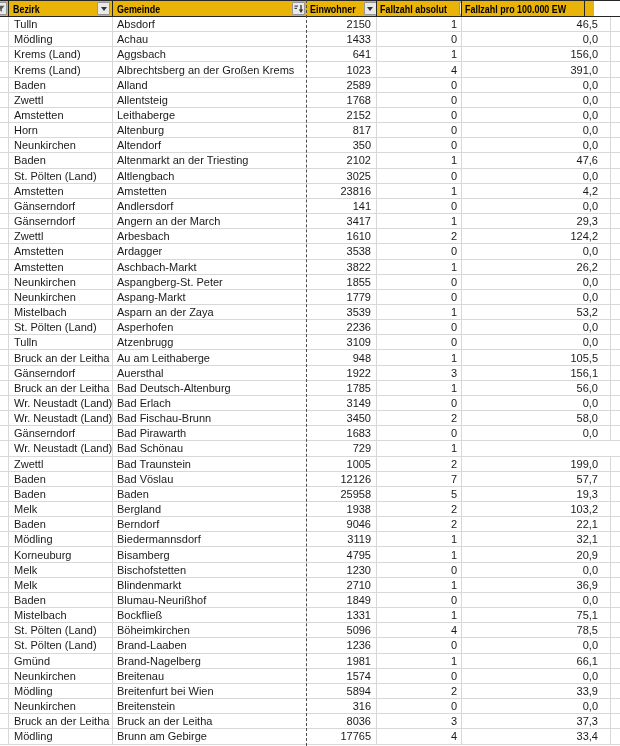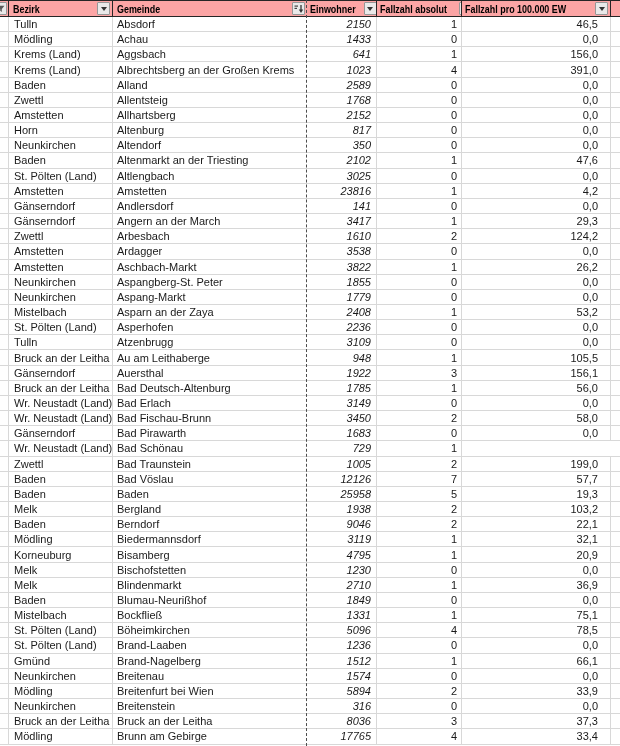--- a/index.html
+++ b/index.html
@@ -12,32 +12,32 @@
 
   
   .header-row{
     display:flex;height:17px;box-sizing:border-box;
     border-top:1px solid #262626;border-bottom:1.5px solid #262626;
     background:#ffffff;font-weight:bold;
   }
   .hcell{
     box-sizing:border-box;display:flex;align-items:center;
     justify-content:space-between;overflow:hidden;white-space:nowrap;
-    border-right:1px solid #262626;background:#fca5a5;
+    border-right:1px solid #262626;background:#eab308;
   }
   .hlabel{
     font-size:10.5px;font-weight:bold;color:#000;
     transform:scaleX(.85);transform-origin:0 50%;white-space:nowrap;
   }
   .h-sliver{width:9px;padding:0;}
   .h-bezirk{width:104px;padding-left:4px;}
   .h-gemeinde{width:194px;padding-left:4px;border-right:none;}
   .h-einwohner{width:70px;padding-left:3px;text-align:center;}
   .h-fallzahl{width:85px;padding-left:3px;align-items:center;}
-  .h-fallzahl100k{width:149px;padding-left:3px;}
+  .h-fallzahl100k{width:123px;padding-left:3px;}
   .h-rsliver{width:9px;border-right:none;}
 
   .filter-btn{
     flex:0 0 auto;width:13px;height:13px;margin-right:2px;
     box-sizing:border-box;border:1px solid #979797;background:#e9e9e9;
     display:flex;align-items:center;justify-content:center;padding:0;
     border-radius:1px;
   }
   .arrow-down{
     width:0;height:0;border-left:3.5px solid transparent;
@@ -57,21 +57,21 @@
     border-bottom:1px solid #d8d8d8;background:#fff;
   }
   .cell{
     box-sizing:border-box;overflow:hidden;white-space:nowrap;
     border-right:1px solid #d8d8d8;font-size:11px;
     display:flex;align-items:center;color:#1a1a1a;
   }
   .c-sliver{width:9px;}
   .c-bezirk{width:104px;padding-left:5px;}
   .c-gemeinde{width:194px;padding-left:4px;border-right:none;}
-  .c-einwohner{width:70px;padding-right:5px;font-style:italic;}
+  .c-einwohner{width:70px;padding-right:5px;}
   .c-fallzahl{width:85px;padding-right:4px;}
   .c-fallzahl100k{width:149px;padding-right:12px;}
   .c-rsliver{width:9px;border-right:none;}
   .num{justify-content:flex-end;}
 
   
   .pagebreak{
     position:absolute;left:306px;top:0;height:746px;width:0;
     border-left:1px dashed #4d4d4d;z-index:6;pointer-events:none;
   }
@@ -190,21 +190,21 @@
       <div class="cell c-gemeinde">Allentsteig</div>
       <div class="cell c-einwohner num">1768</div>
       <div class="cell c-fallzahl num">0</div>
       <div class="cell c-fallzahl100k num">0,0</div>
       <div class="cell c-rsliver"></div>
     </div>
 
     <div class="row">
       <div class="cell c-sliver"></div>
       <div class="cell c-bezirk">Amstetten</div>
-      <div class="cell c-gemeinde">Allhartsberg</div>
+      <div class="cell c-gemeinde">Leithaberge</div>
       <div class="cell c-einwohner num">2152</div>
       <div class="cell c-fallzahl num">0</div>
       <div class="cell c-fallzahl100k num">0,0</div>
       <div class="cell c-rsliver"></div>
     </div>
 
     <div class="row">
       <div class="cell c-sliver"></div>
       <div class="cell c-bezirk">Horn</div>
       <div class="cell c-gemeinde">Altenburg</div>
@@ -321,21 +321,21 @@
       <div class="cell c-einwohner num">1779</div>
       <div class="cell c-fallzahl num">0</div>
       <div class="cell c-fallzahl100k num">0,0</div>
       <div class="cell c-rsliver"></div>
     </div>
 
     <div class="row">
       <div class="cell c-sliver"></div>
       <div class="cell c-bezirk">Mistelbach</div>
       <div class="cell c-gemeinde">Asparn an der Zaya</div>
-      <div class="cell c-einwohner num">2408</div>
+      <div class="cell c-einwohner num">3539</div>
       <div class="cell c-fallzahl num">1</div>
       <div class="cell c-fallzahl100k num">53,2</div>
       <div class="cell c-rsliver"></div>
     </div>
 
     <div class="row">
       <div class="cell c-sliver"></div>
       <div class="cell c-bezirk">St. Pölten (Land)</div>
       <div class="cell c-gemeinde">Asperhofen</div>
       <div class="cell c-einwohner num">2236</div>
@@ -550,21 +550,21 @@
       <div class="cell c-einwohner num">1236</div>
       <div class="cell c-fallzahl num">0</div>
       <div class="cell c-fallzahl100k num">0,0</div>
       <div class="cell c-rsliver"></div>
     </div>
 
     <div class="row">
       <div class="cell c-sliver"></div>
       <div class="cell c-bezirk">Gmünd</div>
       <div class="cell c-gemeinde">Brand-Nagelberg</div>
-      <div class="cell c-einwohner num">1512</div>
+      <div class="cell c-einwohner num">1981</div>
       <div class="cell c-fallzahl num">1</div>
       <div class="cell c-fallzahl100k num">66,1</div>
       <div class="cell c-rsliver"></div>
     </div>
 
     <div class="row">
       <div class="cell c-sliver"></div>
       <div class="cell c-bezirk">Neunkirchen</div>
       <div class="cell c-gemeinde">Breitenau</div>
       <div class="cell c-einwohner num">1574</div>

